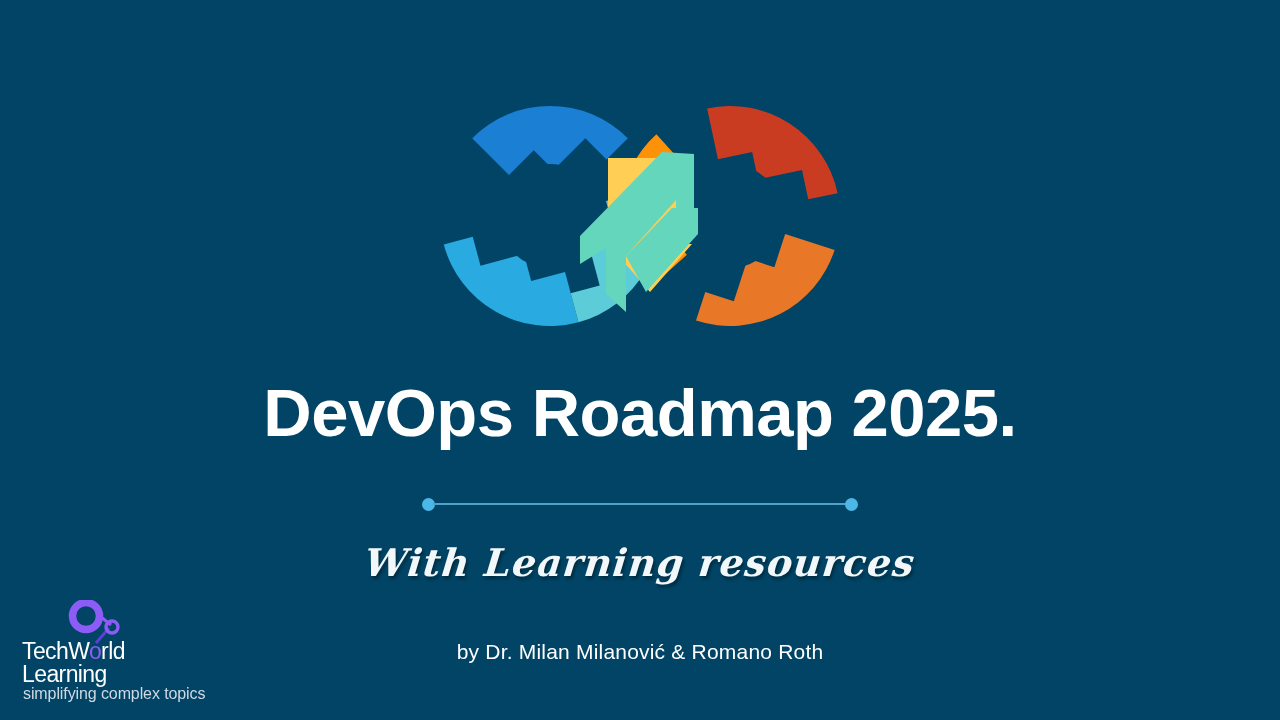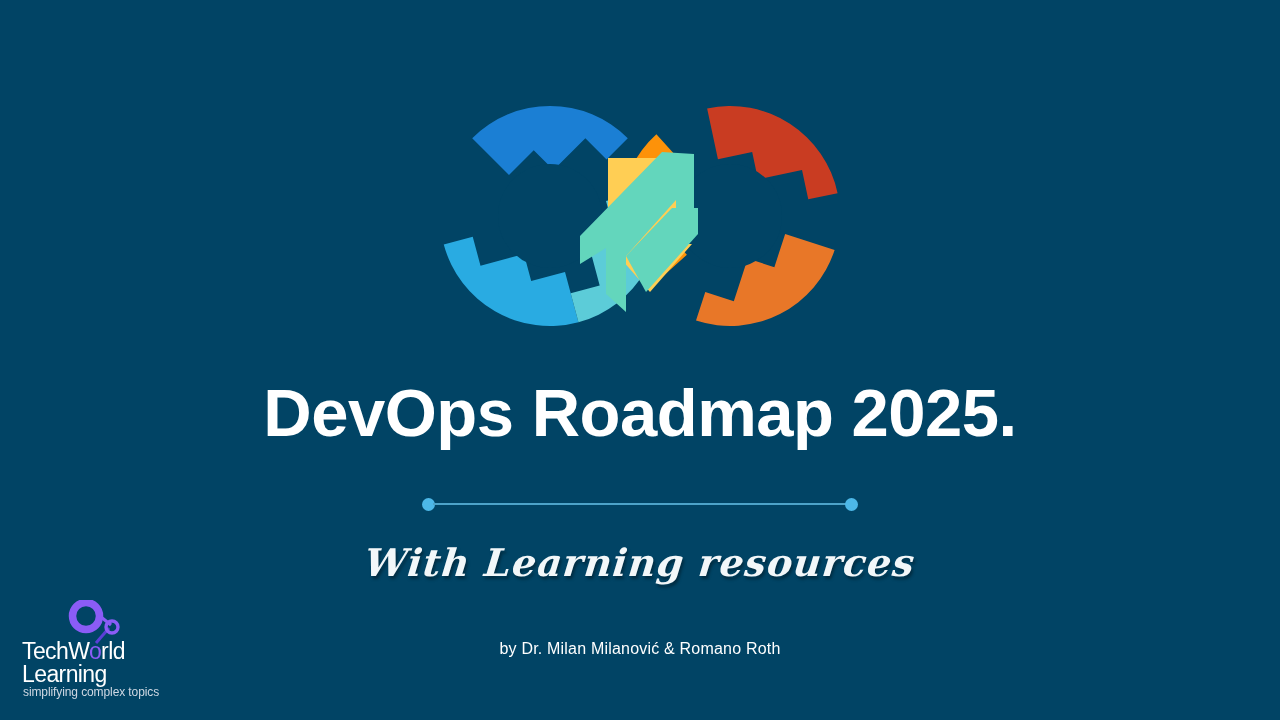--- a/index.html
+++ b/index.html
@@ -91,21 +91,21 @@
   }
 
   
   #authors {
     position: absolute;
     top: 640px;
     left: 0;
     width: 1280px;
     text-align: center;
     color: #ffffff;
-    font-size: 16px;
+    font-size: 21px;
     letter-spacing: 0.2px;
   }
 
   
   #brand-logo {
     position: absolute;
     left: 22px;
     top: 600px;
     width: 132px;
     height: 100px;
@@ -130,21 +130,21 @@
     letter-spacing: -0.6px;
   }
   .brand-line { display: block; white-space: nowrap; }
   .brand-o { color: #8b5cf6; }
   #brand-tagline {
     position: absolute;
     left: 1px;
     top: 85px;
     width: 140px;
     color: #cfd8e3;
-    font-size: 12px;
+    font-size: 16px;
     letter-spacing: -0.1px;
     white-space: nowrap;
   }
 </style>
 </head>
 <body>
 
 <div id="slide">
 
   <div id="devops-logo">

